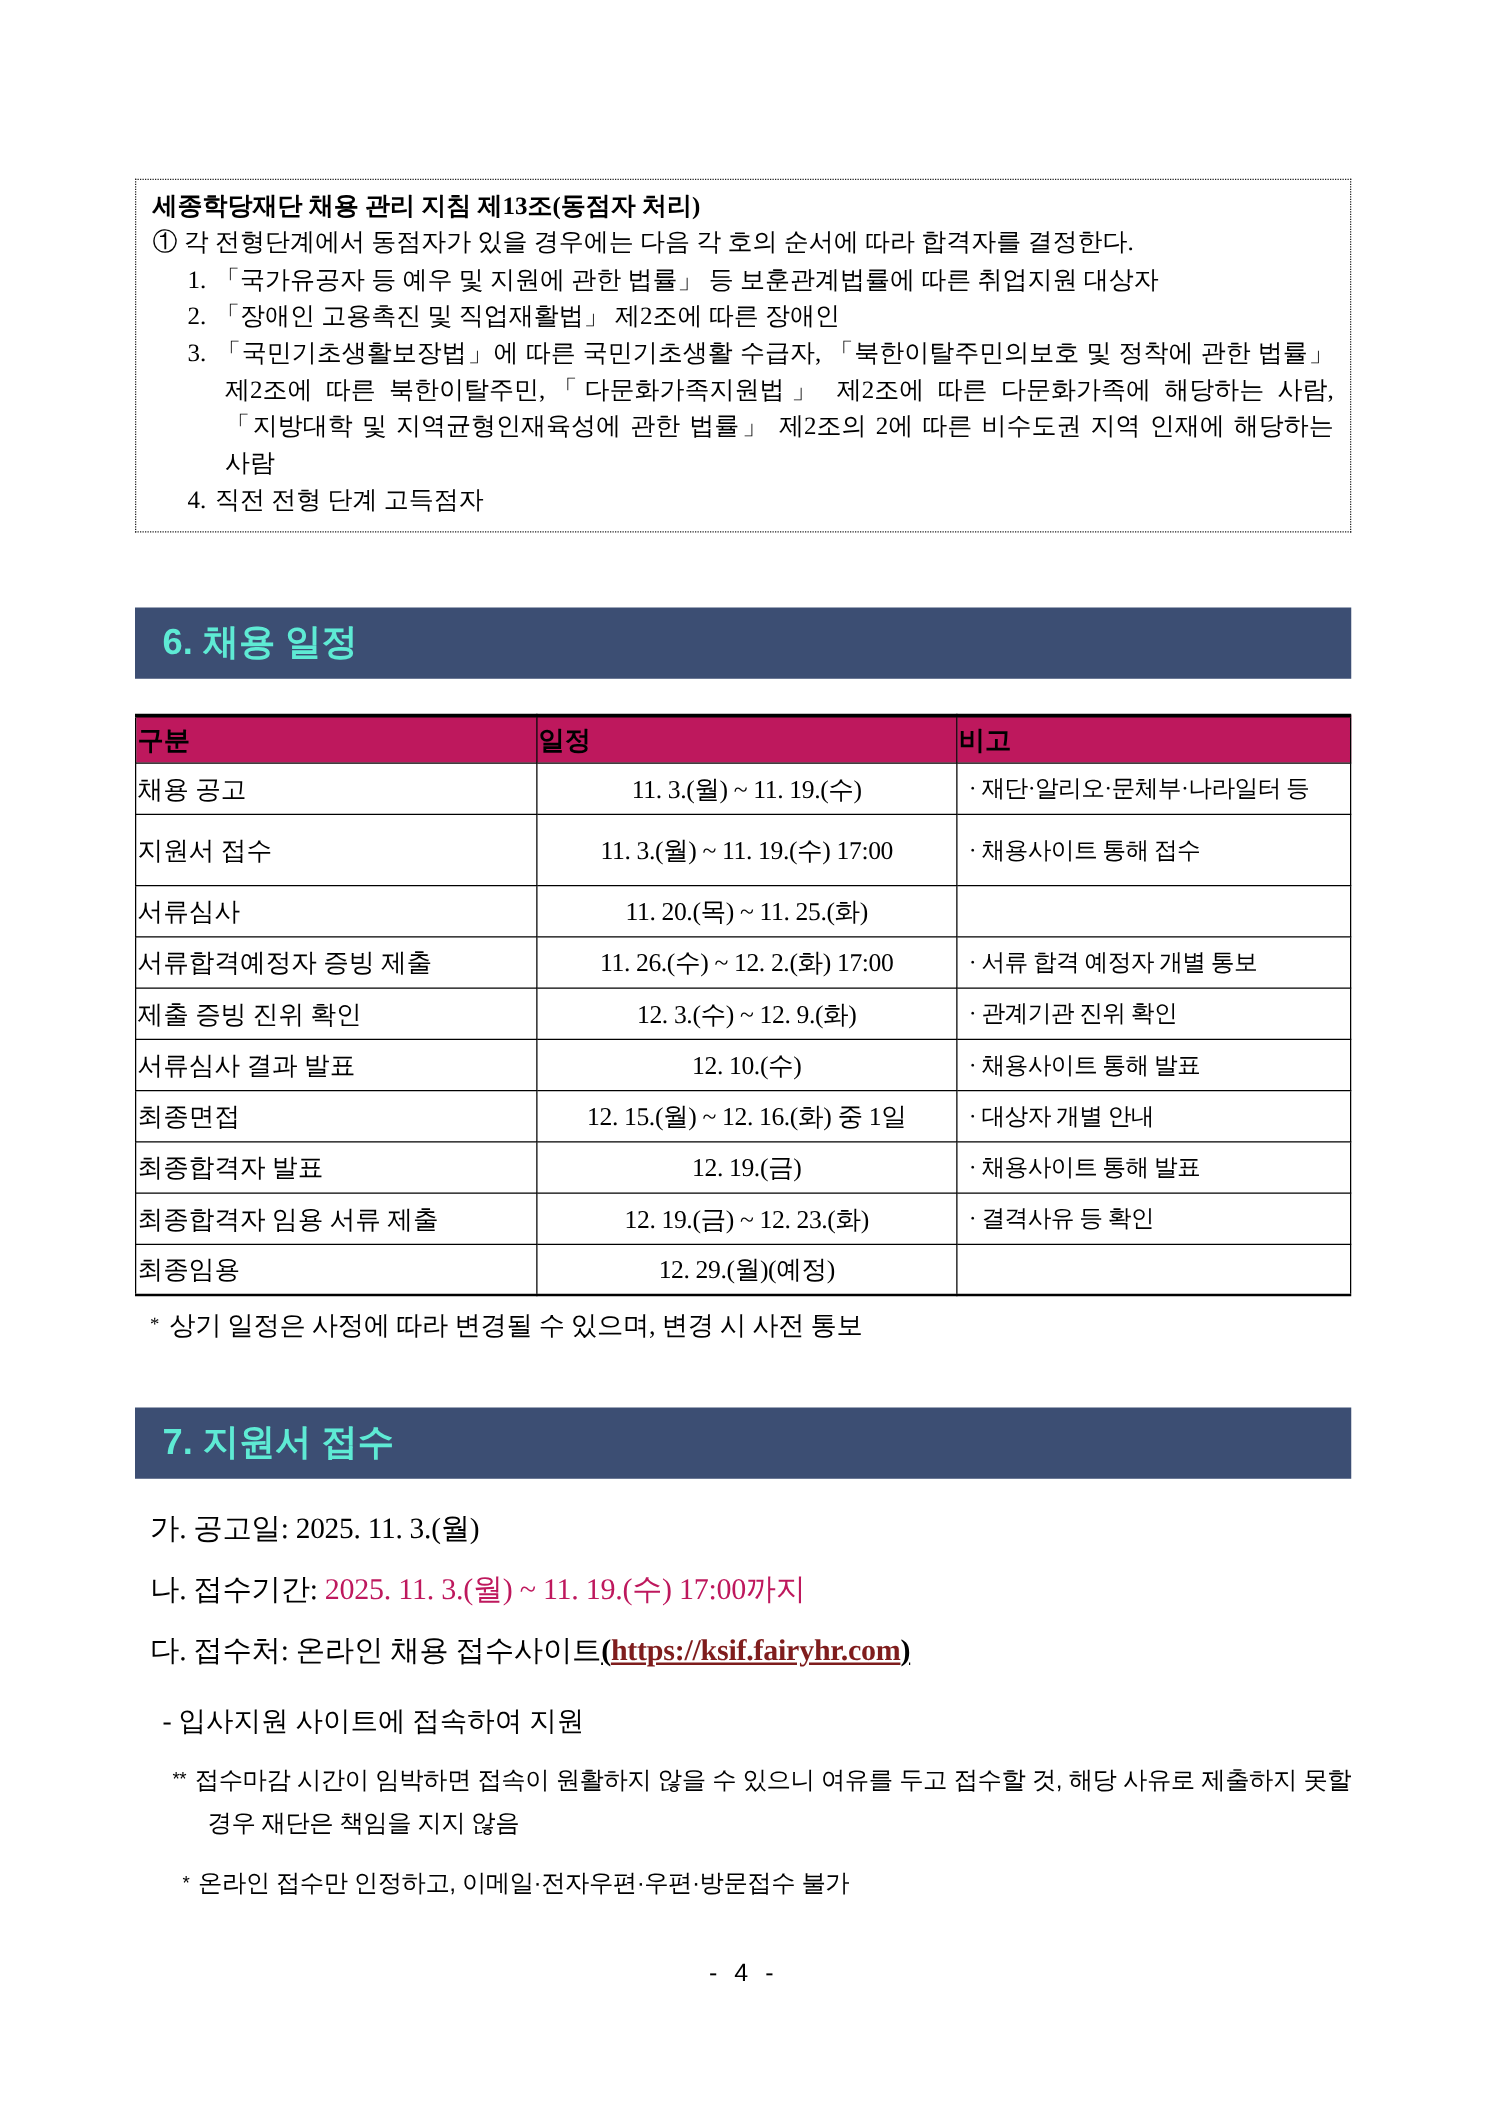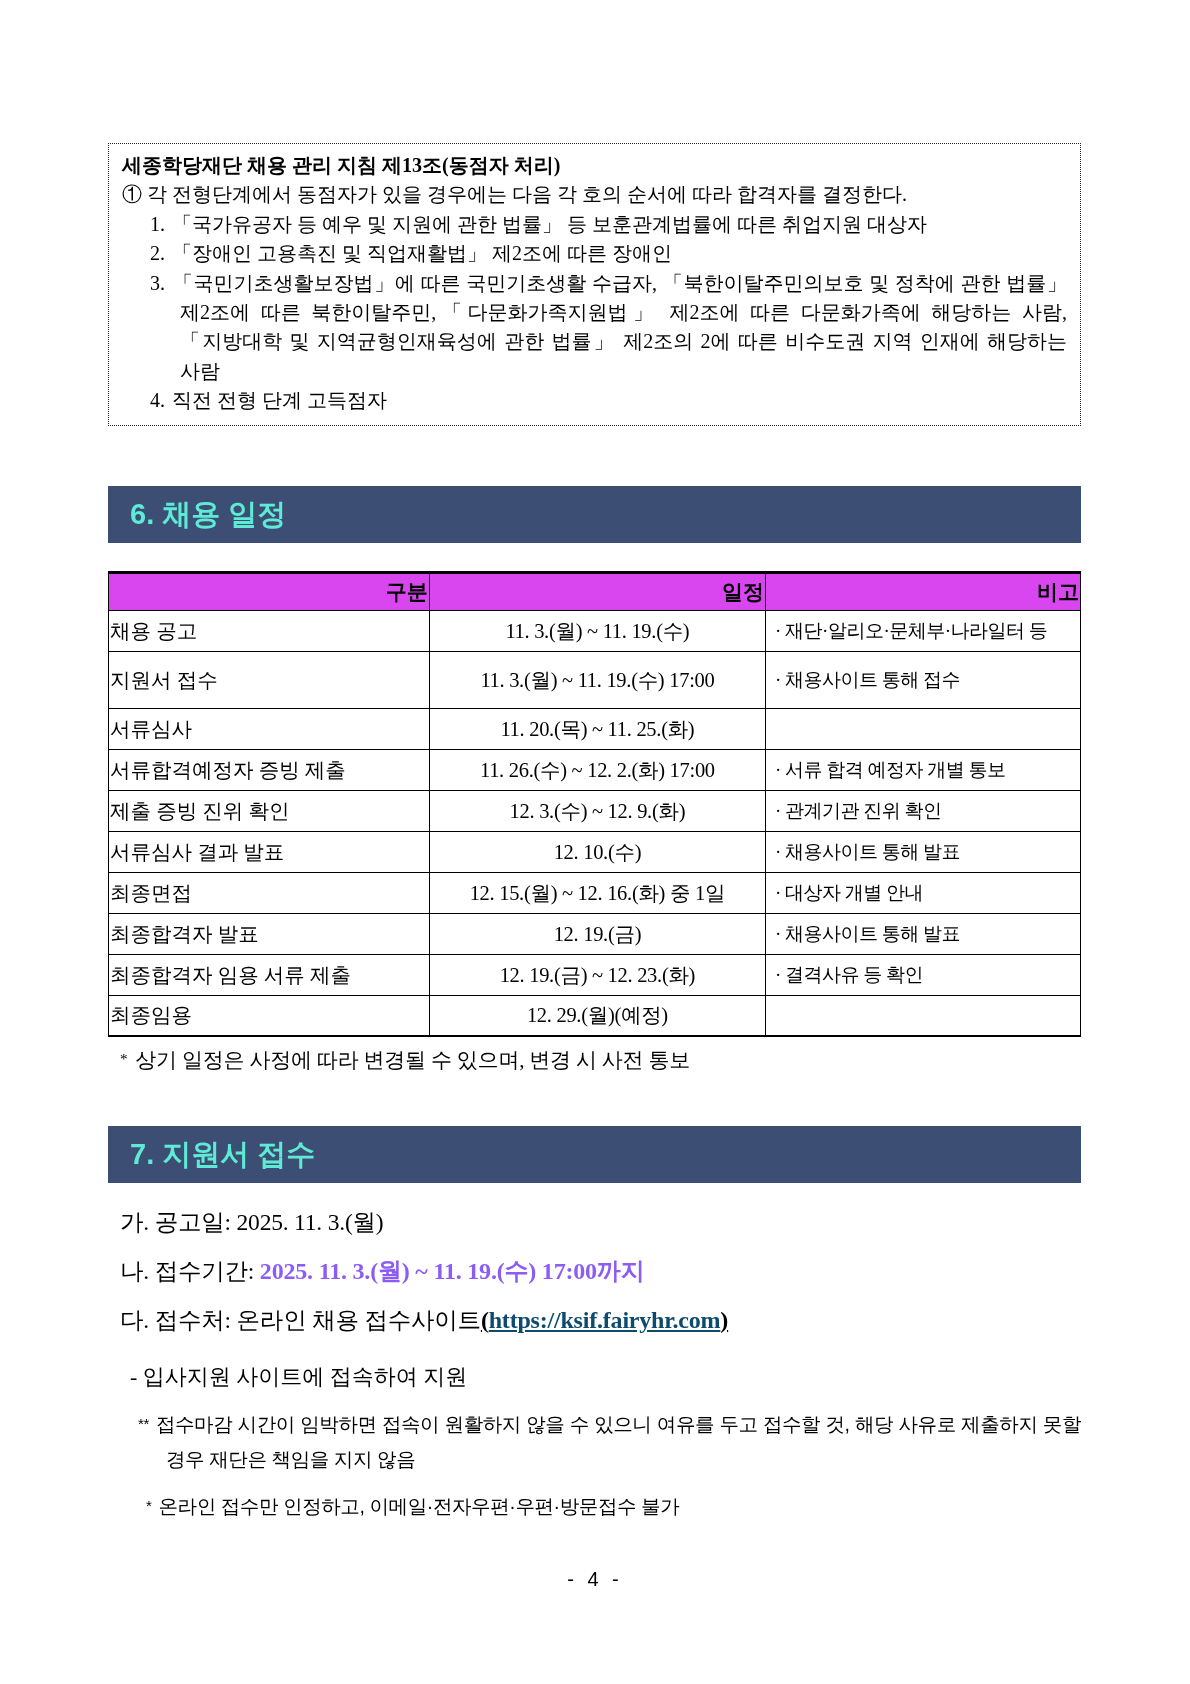--- a/index.html
+++ b/index.html
@@ -34,40 +34,40 @@
 
   
   table.sched{
     width:100%;border-collapse:collapse;margin-top:28px;
     border-top:3px solid #000;border-bottom:2.5px solid #000;
     border-left:1.5px solid #000;border-right:1.5px solid #000;
     font-size:20.5px;
   }
   table.sched th,table.sched td{border:1px solid #000;box-sizing:border-box;}
   table.sched th{
-    background:#d946ef;font-weight:bold;height:38px;text-align:right;
+    background:#be185d;font-weight:bold;height:38px;text-align:left;
     border-bottom:1.5px solid #000;font-size:21px;
   }
   table.sched td{height:41px;}
   table.sched tr.tall td{height:57px;}
   td.c-cat{width:33%;text-align:left;}
   td.c-sch{width:34.6%;text-align:center;letter-spacing:-0.3px;}
   td.c-note{width:32.4%;text-align:left;padding-left:9px;font-size:19px;letter-spacing:-0.5px;}
 
   .tbl-footnote{
     margin-top:9px;font-size:21px;letter-spacing:-0.2px;word-break:keep-all;
   }
   .fn-mark{font-size:15px;vertical-align:3px;margin:0 8px 0 12px;}
 
   
   .s7-line{font-size:23.5px;margin-top:17px;padding-left:12px;letter-spacing:-0.2px;word-break:keep-all;}
   .s7-first{margin-top:23px;}
-  .red-strong{color:#8b5cf6;font-weight:bold;font-size:24px;text-align:right;}
+  .red-strong{color:#be185d;font-weight:normal;font-size:24px;text-align:right;}
   .paren{font-weight:bold;font-size:24px;text-decoration:underline;}
-  .site-url{color:#0c4a6e;font-weight:bold;font-size:24px;text-decoration:underline;cursor:pointer;}
+  .site-url{color:#7f1d1d;font-weight:bold;font-size:24px;text-decoration:underline;cursor:pointer;}
   .dash-line{font-size:22px;margin-top:26px;padding-left:22px;}
   .note-line{
     font-family:"Liberation Sans","DejaVu Sans",sans-serif;
     font-size:19.5px;letter-spacing:-0.4px;word-break:keep-all;text-align:justify;
   }
   .note1{margin-top:16px;padding-left:60px;text-indent:-22px;}
   .note2{margin-top:14px;padding-left:58px;text-indent:-28px;line-height:35px;}
   .nmark{font-size:15px;vertical-align:2px;margin-right:7px;}
 
   .page-footer{

